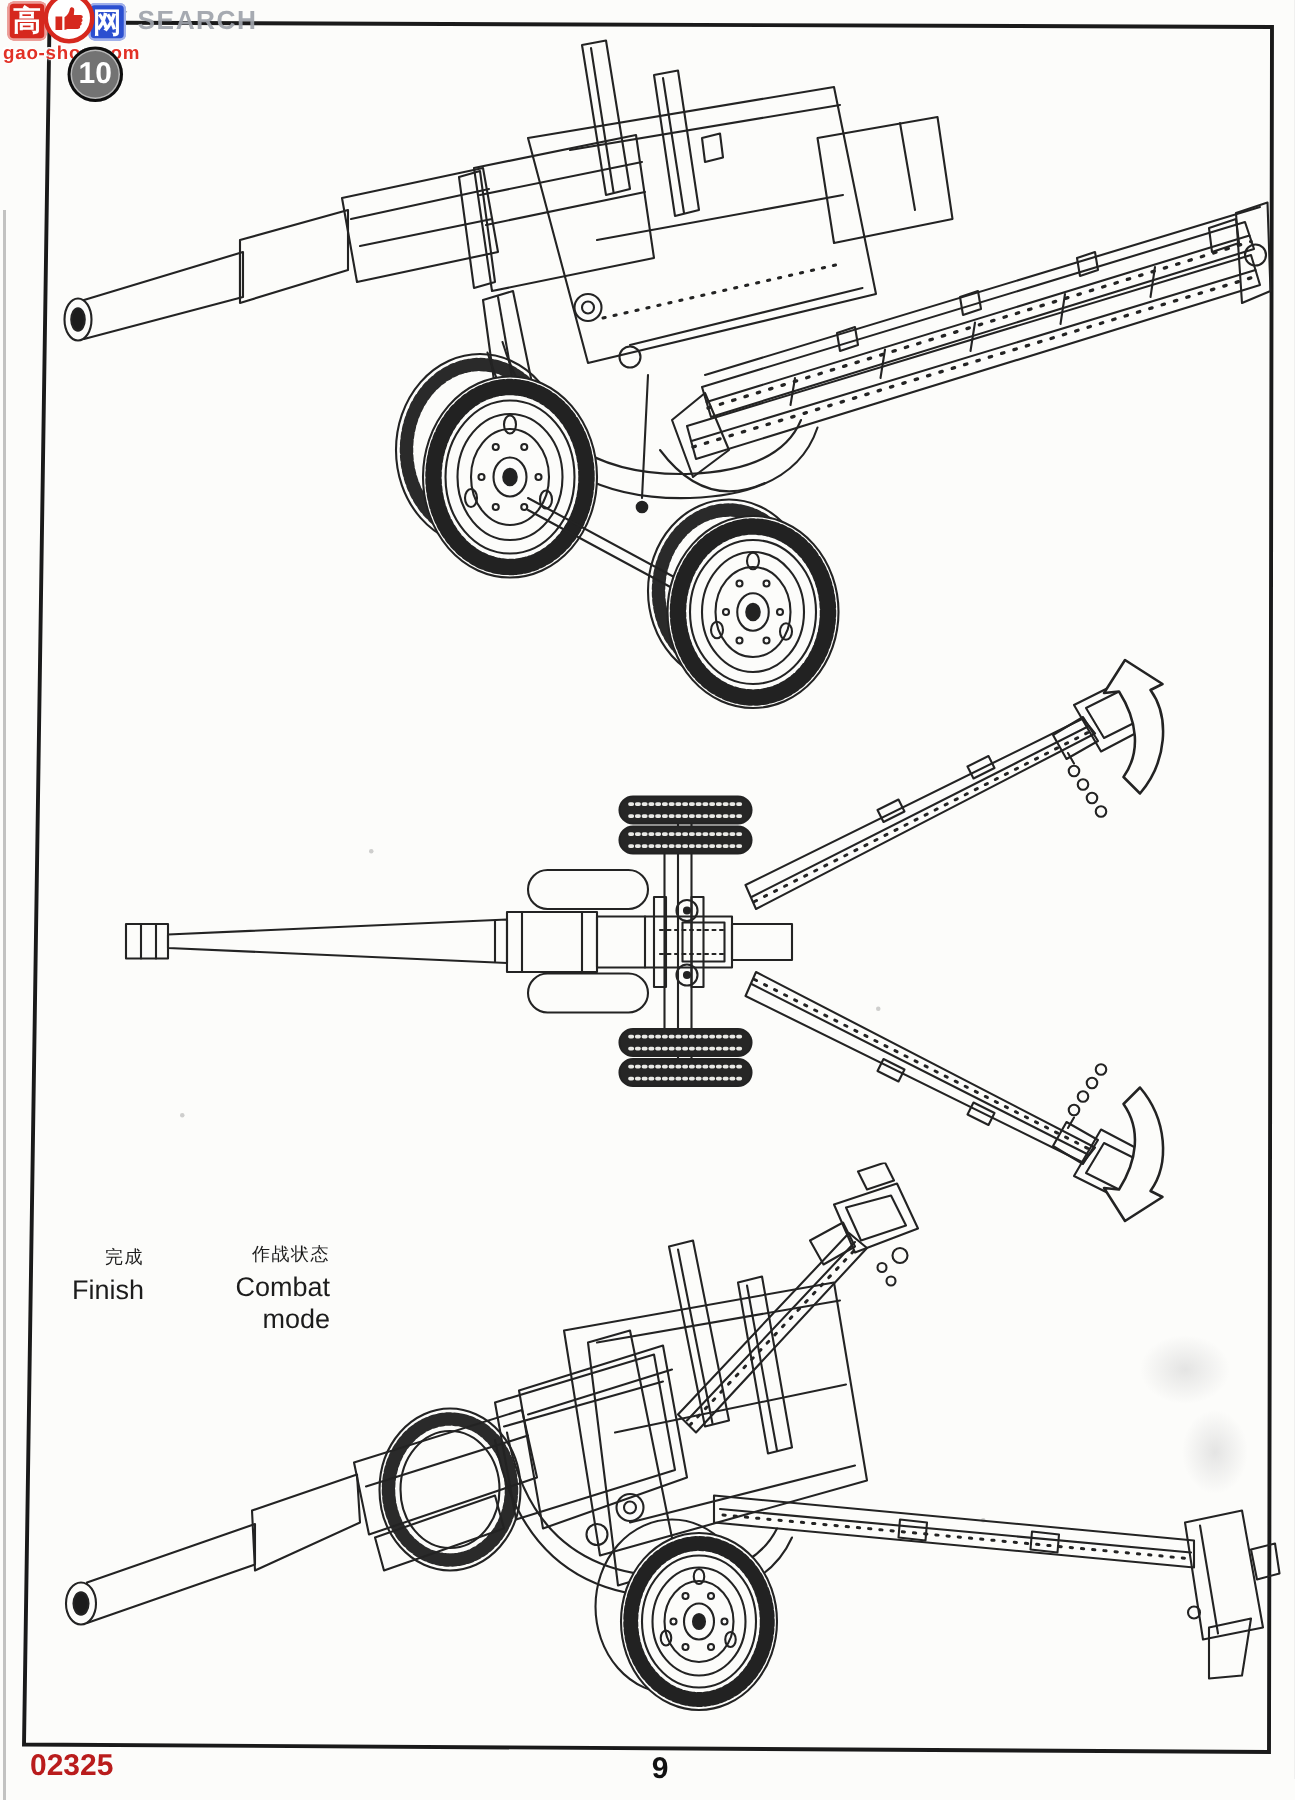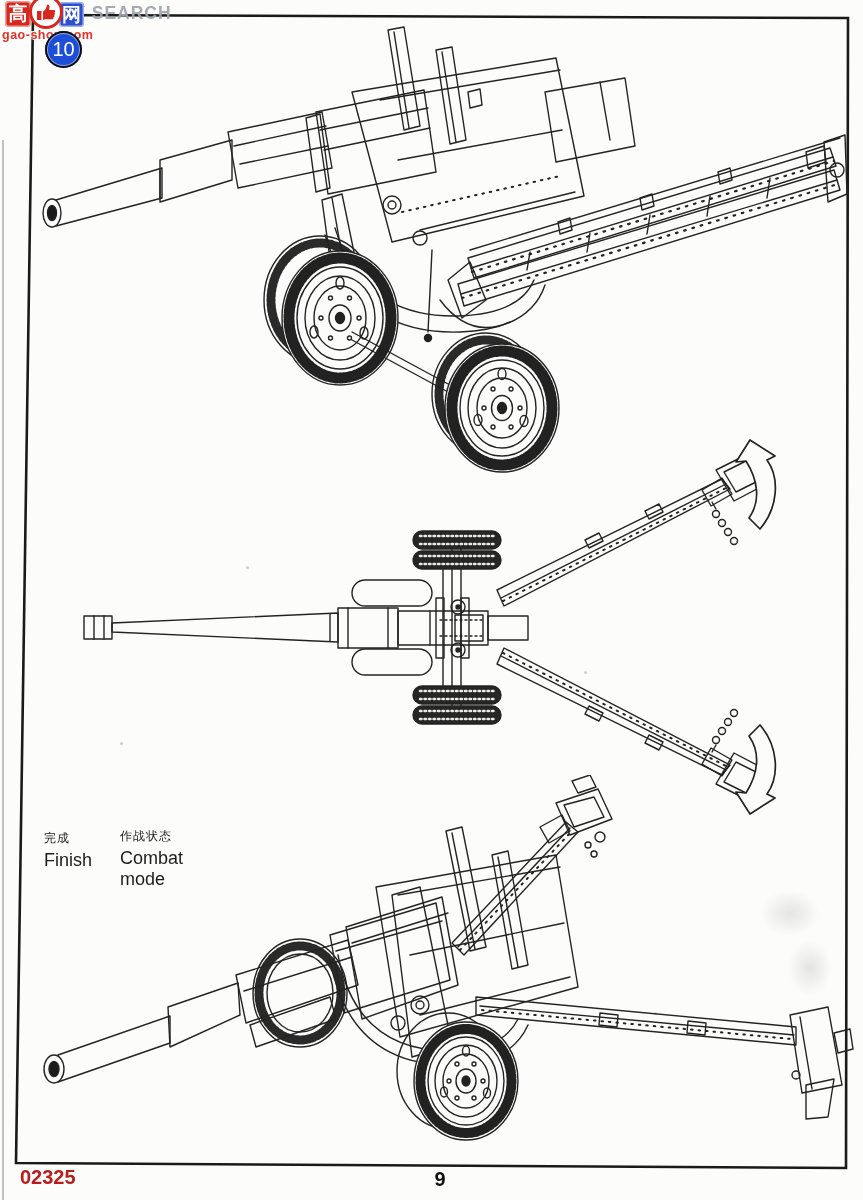--- a/index.html
+++ b/index.html
@@ -29,26 +29,26 @@
     display:flex;align-items:center;justify-content:center;
   }
   #domain-text{
     position:absolute;left:0px;top:28px;font-size:12.5px;font-weight:bold;color:#e23126;
     letter-spacing:.5px;white-space:nowrap;
     text-shadow:0 0 2px #fff,0 0 1px #fff,1px 1px 0 #fff,-1px -1px 0 #fff;
   }
   
   #step-badge{
     position:absolute;left:45px;top:31px;width:37px;height:37px;border-radius:50%;
-    background:#1d4ed8;color:#fff;display:flex;align-items:center;justify-content:center;
-    font-size:20px;font-weight:normal;z-index:40;
+    background:#737373;color:#fff;display:flex;align-items:center;justify-content:center;
+    font-size:20px;font-weight:bold;z-index:40;
     box-shadow:inset 0 0 0 2px #0d0d0d, inset 0 0 0 3px rgba(255,255,255,.5);
   }
   
-  .caption{position:absolute;z-index:20;color:#1c1c1c;text-align:left;}
+  .caption{position:absolute;z-index:20;color:#1c1c1c;text-align:right;}
   .caption .zh{font-size:12px;letter-spacing:1px;}
   .caption .en{font-size:18px;margin-top:3px;}
   #caption-finish{left:44px;top:830px;width:52px;}
   #caption-combat{left:120px;top:828px;width:100px;}
   
   #kit-number{position:absolute;left:20px;top:1166px;font-size:20px;font-weight:bold;color:#b91c1c;z-index:20;}
   #page-number{position:absolute;left:418px;top:1168px;width:44px;text-align:center;font-size:20px;font-weight:bold;color:#111;z-index:20;}
   
   .illus{position:absolute;left:0;z-index:10;}
   #illus-top{top:0;}

